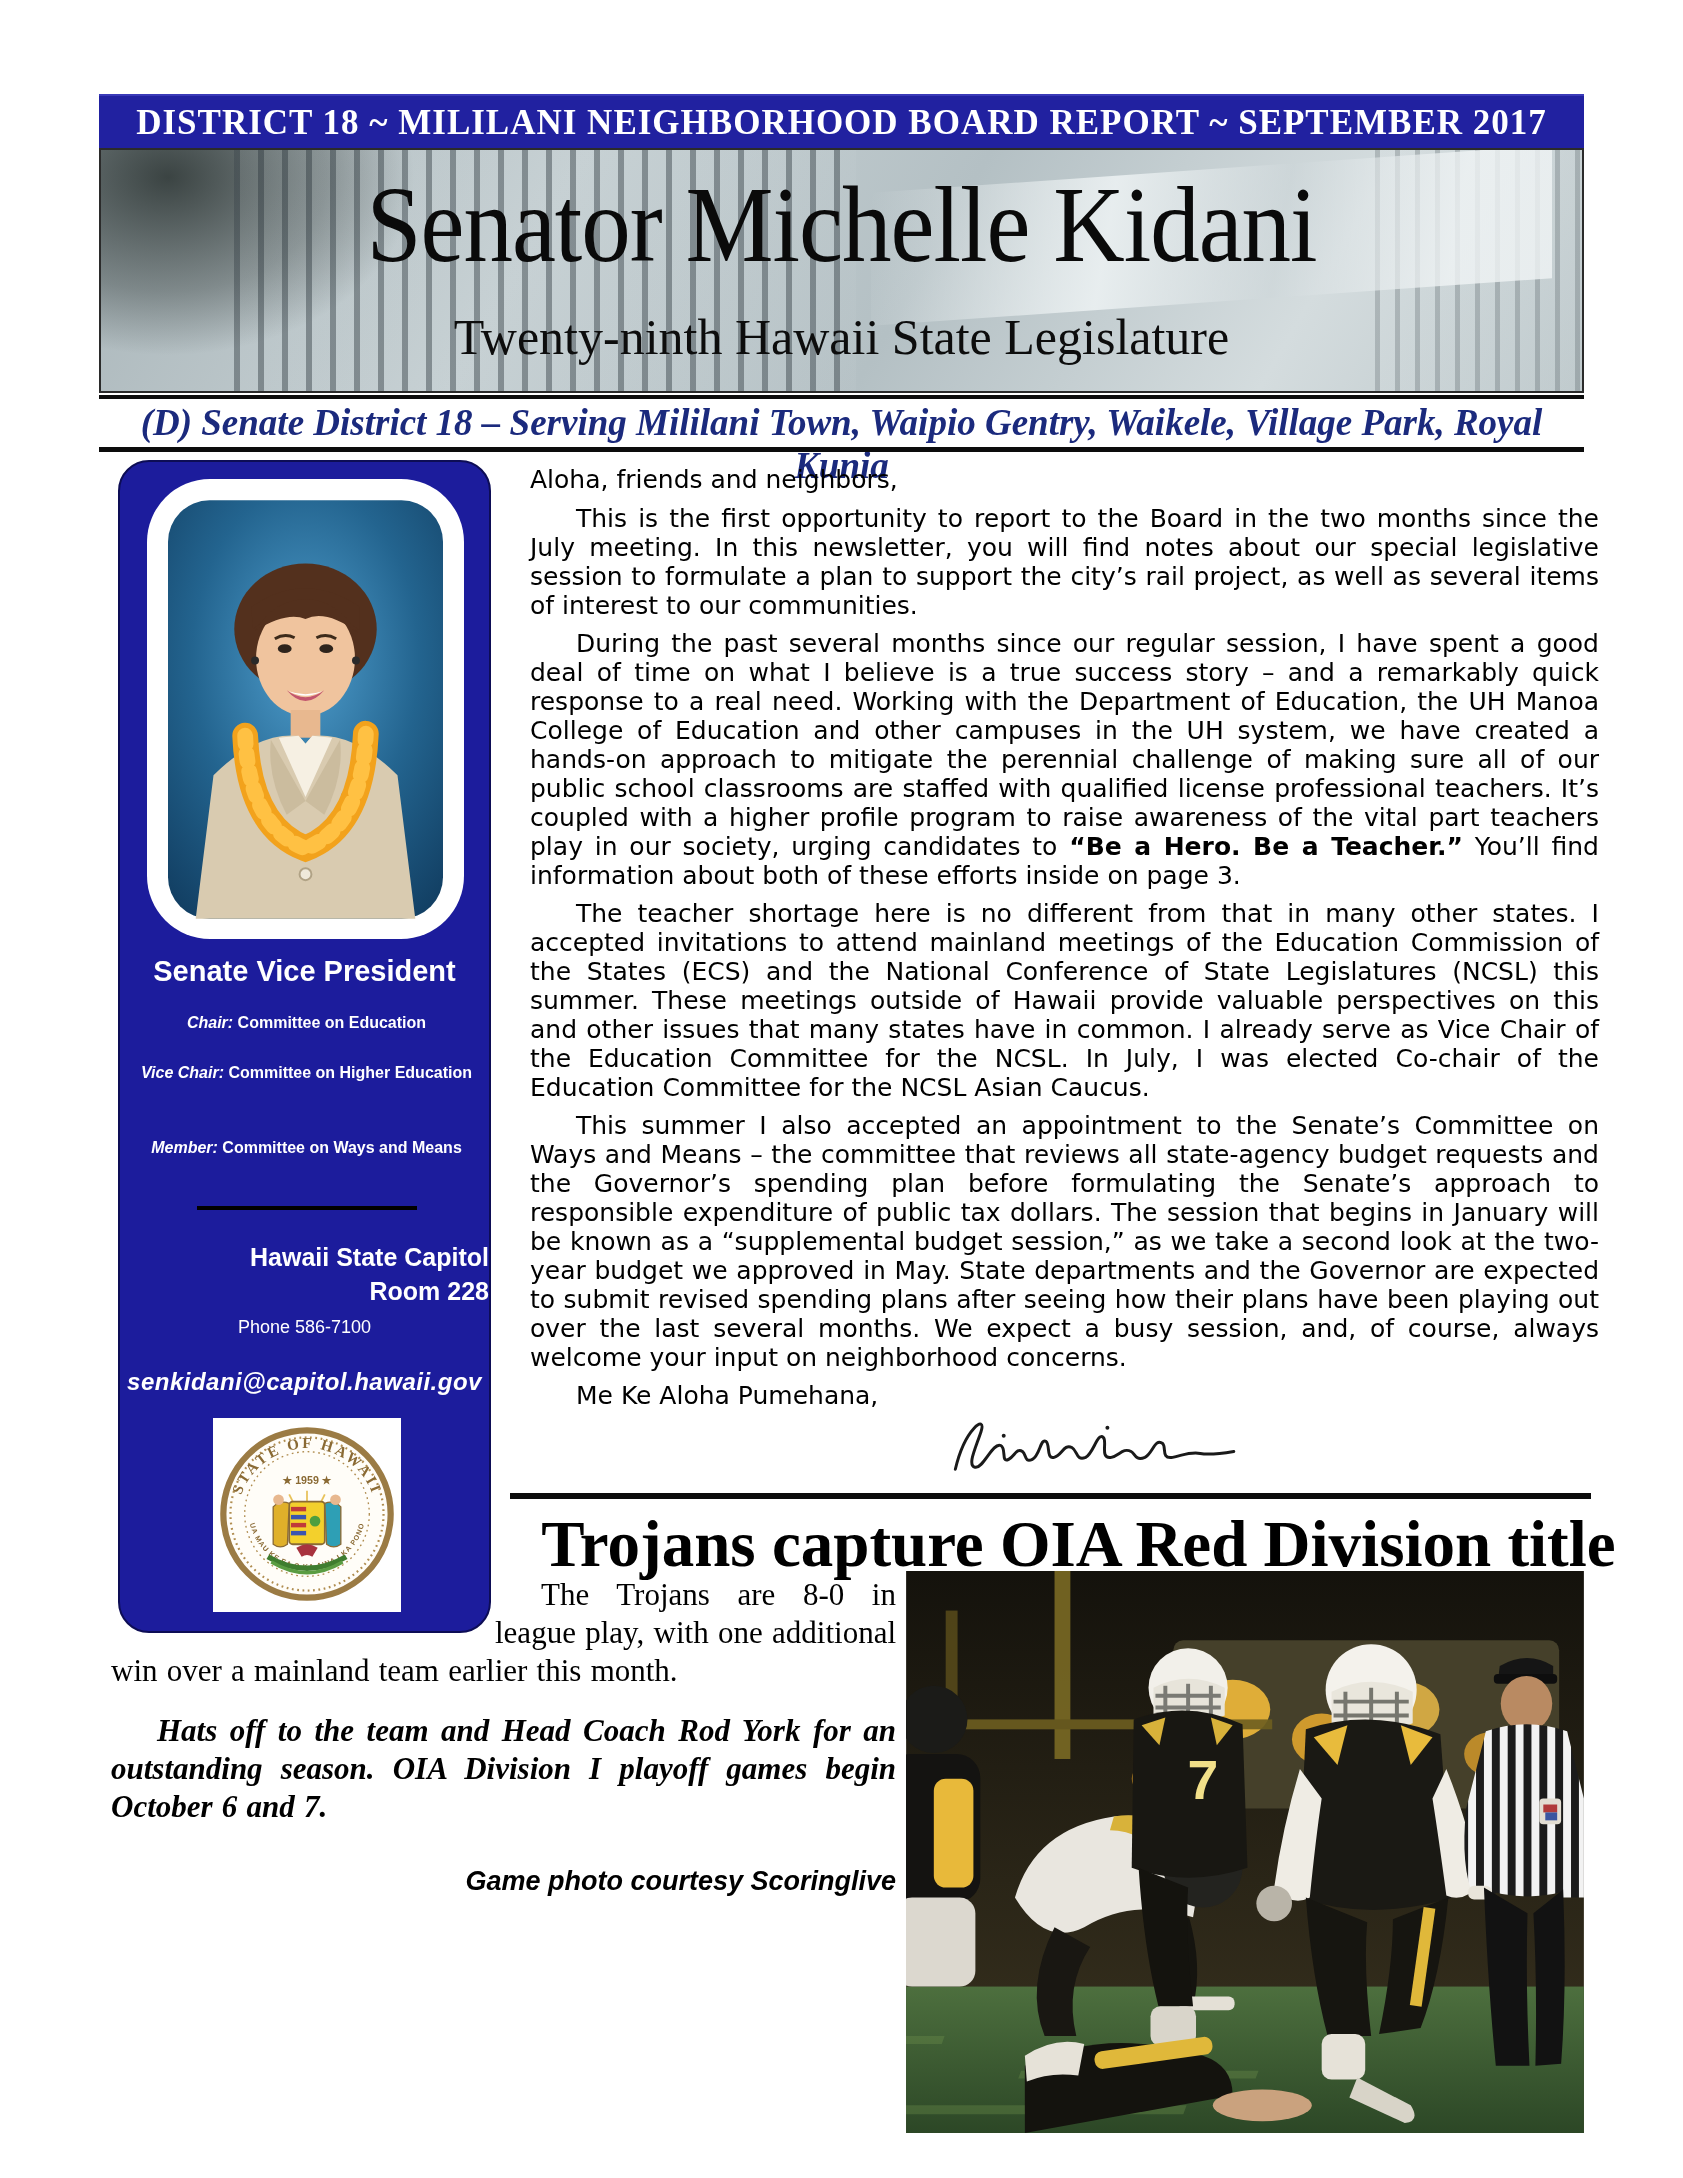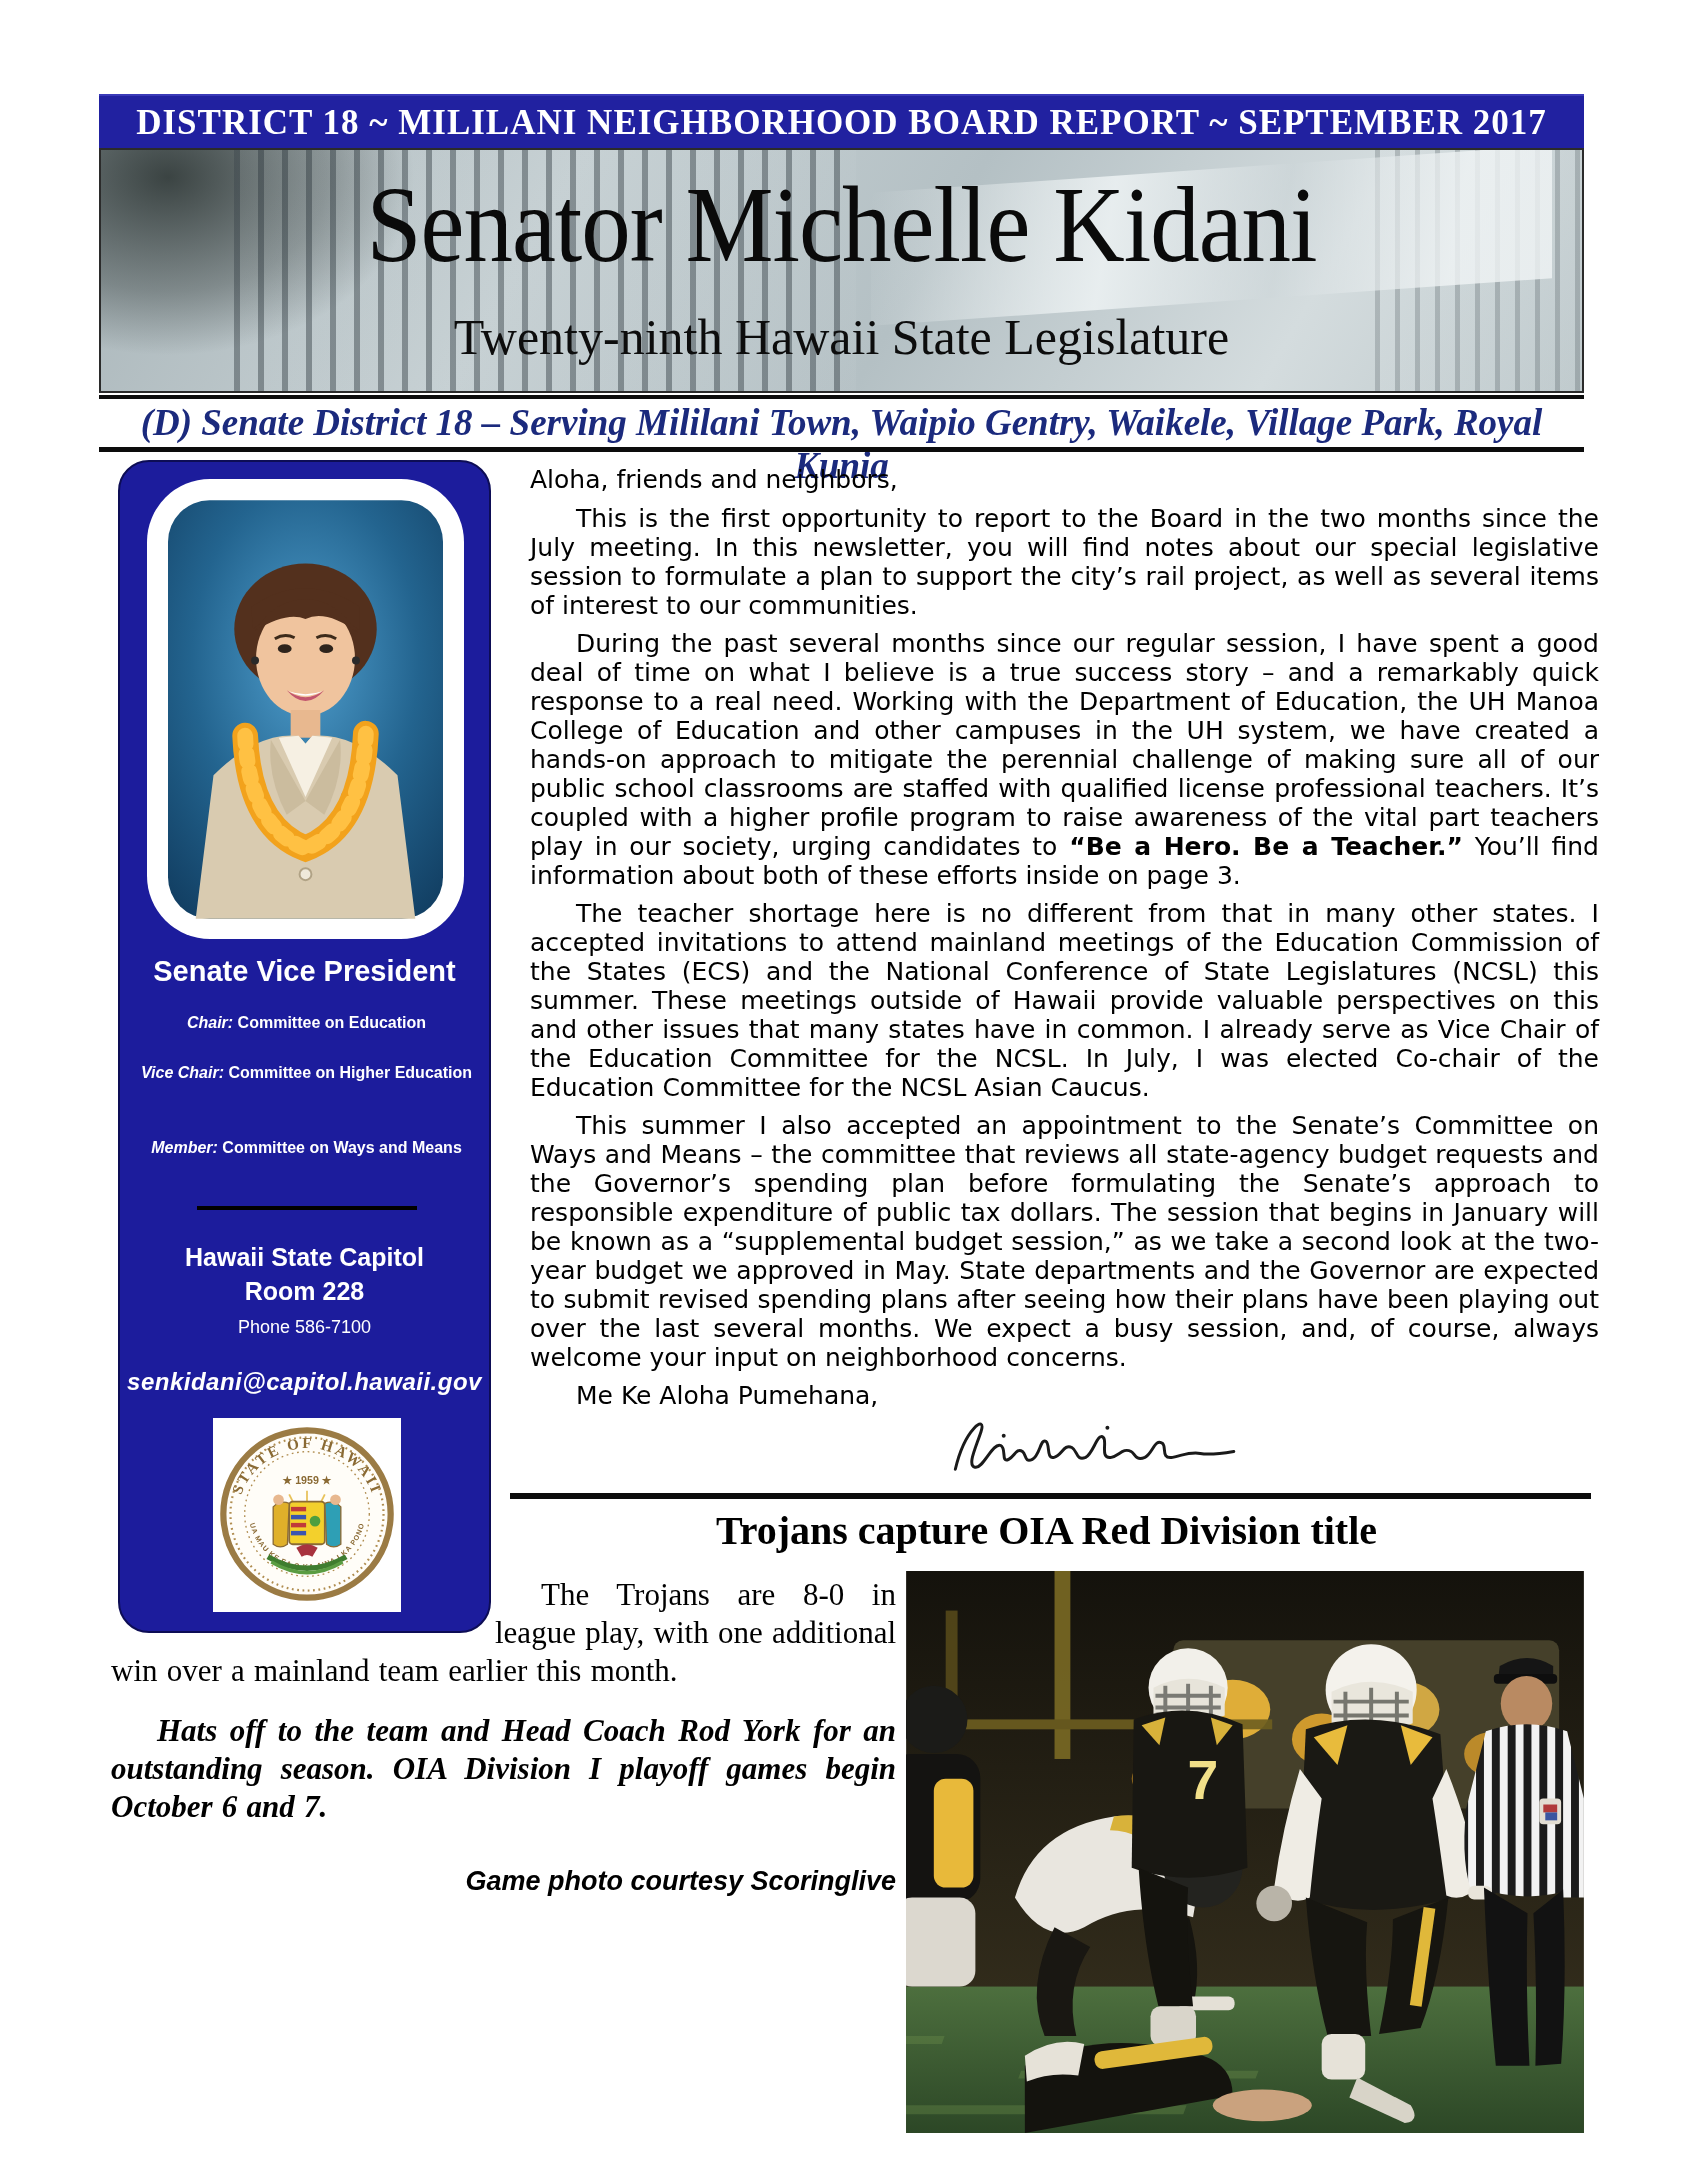--- a/index.html
+++ b/index.html
@@ -44,43 +44,43 @@
            color:#fff;}
   .photo-frame{position:absolute;left:27px;top:17px;width:317px;height:460px;
                background:#fff;border-radius:63px;}
   .photo-frame svg{position:absolute;left:21px;top:21px;}
   .sb-role{position:absolute;top:493px;left:0;width:100%;text-align:center;
            font-size:29px;font-weight:bold;}
   .sb-line{position:absolute;left:10px;width:353px;text-align:center;
            font-size:16px;font-weight:bold;line-height:30px;}
   .sb-line .it{font-style:italic;}
   .sb-divider{position:absolute;left:77px;top:744px;width:220px;height:4px;background:#000;}
-  .sb-addr{position:absolute;top:778px;left:0;width:100%;text-align:center;
+  .sb-addr{position:absolute;top:778px;left:0;width:100%;text-align:right;
            font-size:25px;font-weight:bold;line-height:34px;}
   .sb-phone{position:absolute;top:855px;left:0;width:100%;text-align:center;
             font-size:18px;font-weight:normal;}
   .sb-email{position:absolute;top:906px;left:0;width:100%;text-align:center;
             font-size:24px;font-weight:bold;font-style:italic;letter-spacing:0.5px;}
   .seal-box{position:absolute;left:93px;top:956px;width:188px;height:194px;background:#fff;}
   .seal-box svg{position:absolute;left:5px;top:3px;}
 
   
   .letter{position:absolute;left:530px;top:465px;width:1069px;
           font-family:"DejaVu Sans",sans-serif;font-size:25px;line-height:29px;
           text-align:justify;}
   .letter p{margin:0 0 9px 0;text-indent:46px;}
   .letter p.salut{text-indent:0;margin-bottom:10px;}
   .letter .b{font-weight:bold;}
   .letter p.closing{text-indent:46px;margin-top:6px;}
   .signature{position:absolute;left:941px;top:1408px;}
 
   
   .rule-c{position:absolute;left:510px;top:1493px;width:1081px;height:6px;background:#0c0c0c;}
-  .a-title{position:absolute;left:506px;top:1507px;width:1081px;text-align:center;
-           font-family:"Liberation Serif",serif;font-weight:bold;font-size:40px;color:#000;}
+  .a-title{position:absolute;left:538px;top:1507px;width:1081px;text-align:center;
+           font-family:"Liberation Serif",serif;font-weight:bold;font-size:65px;color:#000;}
   .article{position:absolute;left:111px;top:1576px;width:785px;
            font-family:"Liberation Serif",serif;font-size:31px;line-height:38px;
            text-align:justify;word-spacing:1.5px;}
   .article .wrap-spacer{float:left;width:384px;height:75px;}
   .article p{margin:0 0 22px 0;}
   .article p.first{text-indent:26px;}
   .article p.indent{text-indent:46px;}
   .article p.hats{font-weight:bold;font-style:italic;text-indent:46px;}
   .caption{margin-top:36px;text-align:right;font-family:"Liberation Sans",sans-serif;
            font-weight:bold;font-style:italic;font-size:27px;word-spacing:0;}

